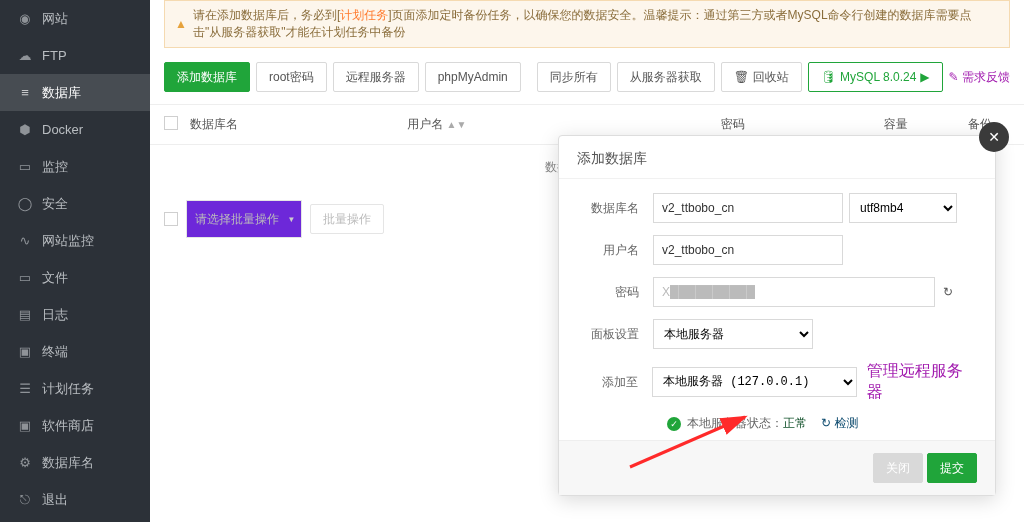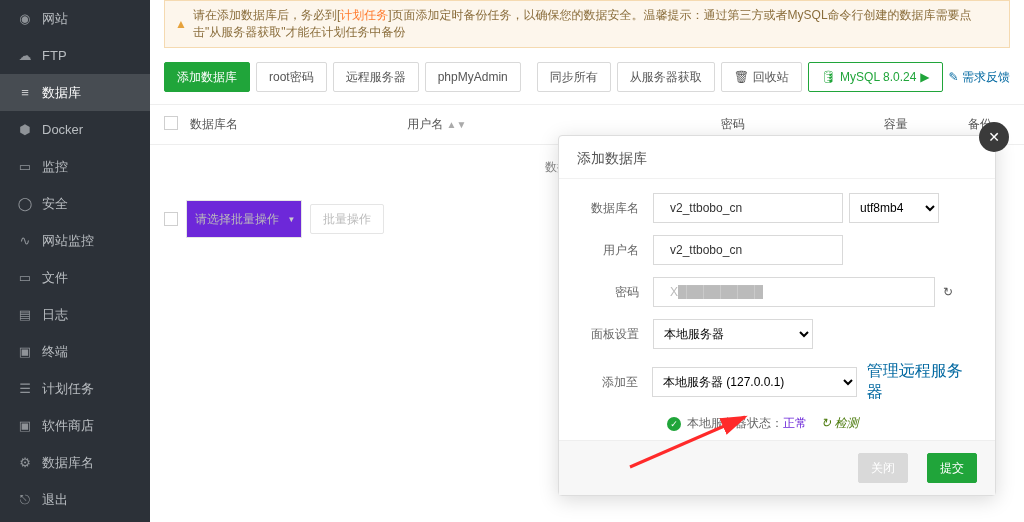--- a/index.html
+++ b/index.html
@@ -9,44 +9,44 @@
   .side-item.active { background: #474c52; color: #fff; }
   .side-item .ic { width: 14px; height: 14px; margin-right: 10px; opacity: .7; display: inline-flex; align-items: center; justify-content: center; }
   .main { position: absolute; left: 150px; top: 0; right: 0; bottom: 0; background: #fff; }
   .warn-bar { display: flex; align-items: center; background: #fdf6ec; border: 1px solid #f5dab1; color: #8a6d3b; font-size: 12px; padding: 6px 10px; margin: 0 14px 8px; }
   .warn-bar .hl { color: #ff7a2d; }
   .toolbar { display: flex; align-items: center; gap: 6px; padding: 6px 14px 12px; border-bottom: 1px solid #eee; }
   .btn { height: 30px; padding: 0 12px; border: 1px solid #d9d9d9; background: #fff; color: #555; border-radius: 2px; cursor: pointer; font-size: 12px; display: inline-flex; align-items: center; gap: 4px; }
   .btn.green { background: #20a53a; border-color: #20a53a; color: #fff; }
   .btn.light-green { background: #fff; border-color: #20a53a; color: #20a53a; }
   .spacer { flex: 1; }
-  .link-green { color: #0369a1; cursor: pointer; }
+  .link-green { color: #a21caf; cursor: pointer; }
   .table-head { display: flex; align-items: center; height: 40px; border-bottom: 1px solid #eee; color: #555; font-size: 12px; padding: 0 14px; }
   .th-check { width: 26px; }
   .th { flex: 1; }
   .empty { text-align: center; color: #888; padding: 14px 0; }
   .batch-row { display: flex; align-items: center; gap: 8px; padding: 10px 14px; color: #aaa; }
   .sel-disabled { height: 38px; border: 1px solid #e5e5e5; color: #bbb; padding: 0 22px 0 8px; background: #6d28d9; position: relative; display: inline-flex; align-items: center; font-family: Liberation Mono, monospace; }
   .sel-disabled::after { content: "▾"; position: absolute; right: 6px; color: #ccc; }
   .btn.disabled { color: #bbb; border-color: #e5e5e5; cursor: not-allowed; }
   .cb { width: 14px; height: 14px; border: 1px solid #cfcfcf; display: inline-block; }
   .modal-overlay { position: absolute; inset: 0; }
   .modal { position: absolute; left: 558px; top: 135px; width: 438px; background: #fff; border: 1px solid #ddd; border-radius: 4px; box-shadow: 0 4px 20px rgba(0,0,0,.15); }
   .modal-close { position: absolute; right: -14px; top: -14px; width: 30px; height: 30px; border-radius: 50%; background: #3a3a3a; color: #fff; display: flex; align-items: center; justify-content: center; cursor: pointer; font-size: 14px; }
   .modal-title { padding: 14px 18px 10px; font-size: 14px; color: #555; border-bottom: 1px solid #f1f1f1; }
   .modal-body { padding: 14px 18px 8px; }
   .row { display: flex; align-items: center; margin-bottom: 12px; }
   .row .lab { width: 76px; text-align: right; color: #666; font-size: 12px; padding-right: 14px; }
-  .inp { height: 30px; border: 1px solid #d9d9d9; padding: 0 16px; font-size: 12px; color: #333; }
+  .inp { height: 30px; border: 1px solid #d9d9d9; padding: 0 8px; font-size: 12px; color: #333; }
   .inp[readonly] { color: #999; }
   .sel { height: 30px; border: 1px solid #d9d9d9; padding: 0 6px; font-size: 12px; background: #fff; }
   .refresh-ic { margin-left: 8px; width: 16px; height: 16px; cursor: pointer; color: #555; display: inline-flex; align-items: center; }
   .status-row { display: flex; align-items: center; font-size: 12px; color: #666; margin-left: 90px; }
   .ok-dot { width: 14px; height: 14px; border-radius: 50%; background: #20a53a; margin-right: 6px; display: inline-flex; align-items: center; justify-content: center; color: #fff; font-size: 9px; }
-  .modal-footer { display: flex; justify-content: flex-end; gap: 19px; padding: 12px 18px; background: #f7f7f7; border-top: 1px solid #eee; }
+  .modal-footer { display: flex; justify-content: flex-end; gap: 4px; padding: 12px 18px; background: #f7f7f7; border-top: 1px solid #eee; }
   .btn.grey { background: #d9d9d9; border-color: #d9d9d9; color: #fff; }
   .arrow { position: absolute; left: 625px; top: 412px; pointer-events: none; }
   svg { display: block; }
 </style>
 </head>
 <body>
 
 <div class="sidebar">
   <div class="side-item">
       <span class="ic">◉</span>
@@ -153,45 +153,45 @@
 </div>
 
 <div class="modal-overlay">
   <div class="modal">
     <div class="modal-close">✕</div>
     <div class="modal-title">添加数据库</div>
     <div class="modal-body">
       <div class="row">
         <div class="lab">数据库名</div>
         <input class="inp" style="width: 190px;" value="v2_ttbobo_cn">
-        <select class="sel" style="width:90px;margin-left:6px;"><option>utf8mb4</option></select>
+        <select class="sel" style="width:108px;margin-left:6px;"><option>utf8mb4</option></select>
       </div>
       <div class="row">
         <div class="lab">用户名</div>
         <input class="inp" style="width: 190px;" value="v2_ttbobo_cn">
       </div>
       <div class="row">
         <div class="lab">密码</div>
         <input class="inp" style="width: 282px; color: rgb(187, 187, 187);" readonly="" value="X██████████">
         <span class="refresh-ic">↻</span>
       </div>
       <div class="row">
         <div class="lab">面板设置</div>
         <select class="sel" style="width:160px;"><option>本地服务器</option></select>
       </div>
       <div class="row">
         <div class="lab">添加至</div>
-        <select class="sel" style="width:208px;"><option>本地服务器 (127.0.0.1)</option></select>
+        <select class="sel" style="width:208px;font-family:Liberation Mono, monospace;"><option>本地服务器 (127.0.0.1)</option></select>
         <span class="link-green" style="margin-left:10px;font-size:16px;">管理远程服务器</span>
       </div>
       <div class="status-row">
         <span class="ok-dot">✓</span>
         <span>本地服务器状态：</span>
-        <span style="color:#6d28d9;">正常</span>
-        <span style="margin-left:14px;color:#4d7c0f;cursor:pointer;font-style:italic;"><span>↻</span> <span>检测</span></span>
+        <span style="color:#14532d;">正常</span>
+        <span style="margin-left:14px;color:#0c4a6e;cursor:pointer;"><span>↻</span> <span>检测</span></span>
       </div>
     </div>
     <div class="modal-footer">
       <button class="btn grey">关闭</button>
       <button class="btn green">提交</button>
     </div>
   </div>
 
   <svg class="arrow" width="140" height="60">
     <defs>

